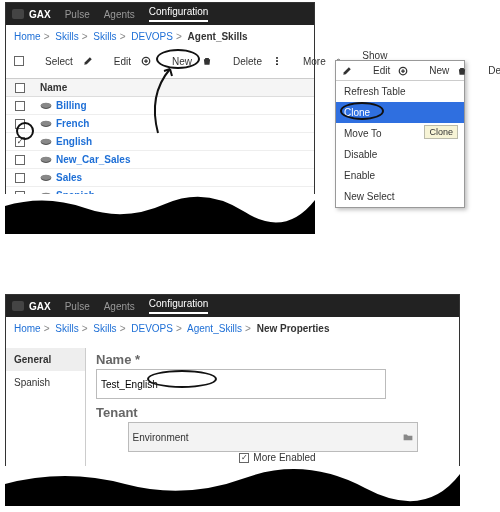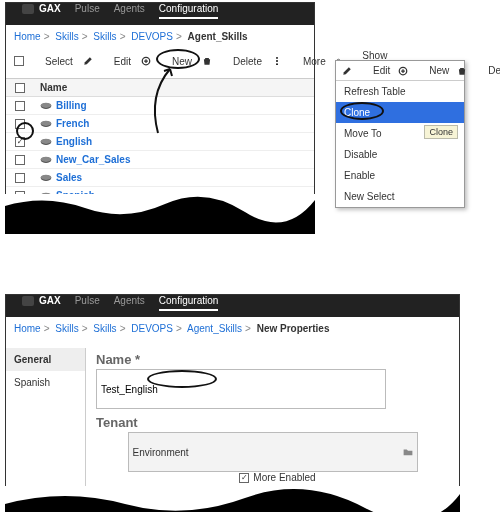--- a/index.html
+++ b/index.html
@@ -1,19 +1,19 @@
 <!DOCTYPE html>
 <html><head>
 <meta charset="utf-8">
 <style>
   * { box-sizing: border-box; margin: 0; padding: 0; font-family: Arial, sans-serif; }
   body { background: #fff; width: 500px; }
   .panel { position: relative; border: 1px solid #333; background: #fff; font-size: 10px; color: #333; }
   .p1 { width: 310px; margin-left: 5px; margin-top: 2px; }
-  .navbar { background: #222; color: #ccc; display: flex; align-items: flex-start; height: 22px; padding: 0 16px; gap: 14px; font-size: 10px; }
+  .navbar { background: #222; color: #ccc; display: flex; align-items: center; height: 22px; padding: 0 6px; gap: 14px; font-size: 10px; }
   .brand { display: flex; align-items: center; gap: 5px; font-weight: bold; color: #fff; }
   .brand-icon { width: 12px; height: 10px; background: #444; border-radius: 2px; display: inline-block; }
   .navitem { color: #999; cursor: pointer; }
   .navitem.active { color: #fff; border-bottom: 2px solid #fff; padding-bottom: 3px; }
   .crumbs { padding: 6px 8px; color: #1e6fd6; font-size: 10px; }
   .crumbs .sep { color: #888; margin: 0 3px; }
   .crumbs .last { color: #333; font-weight: bold; }
   .toolbar { display: flex; align-items: center; gap: 10px; padding: 2px 8px 6px; font-size: 10px; color: #333; }
   .tb { display: flex; align-items: center; gap: 21px; cursor: pointer; }
   .chk { width: 10px; height: 10px; border: 1px solid #666; display: inline-block; background: #fff; }
@@ -34,21 +34,21 @@
   .menu-item.sel { background: #2f6fe0; color: #fff; }
   .tt { position: absolute; right: 6px; top: 2px; background: #f7f4d6; border: 1px solid #bba; padding: 1px 4px; font-size: 9px; color: #333; }
 
   .p2 { width: 455px; margin-left: 5px; margin-top: 60px; }
   .form-wrap { display: flex; }
   .side { width: 80px; border-right: 1px solid #ccc; }
   .side-item { padding: 6px 8px; font-size: 10px; cursor: pointer; }
   .side-item.active { background: #eee; font-weight: bold; }
   .formc { flex: 1; padding: 4px 10px; font-size: 10px; }
   .lbl { color: #666; font-size: 13px; margin-bottom: 2px; font-weight: bold; }
-  .inp { width: 290px; height: 30px; border: 1px solid #bbb; padding: 19px 4px; font-size: 10px; }
+  .inp { width: 290px; height: 30px; border: 1px solid #bbb; padding: 4px 4px; font-size: 10px; }
   .inp.ro { background: #f3f3f3; display: flex; align-items: center; justify-content: space-between; }
   .state { display: inline-flex; align-items: center; gap: 4px; margin-left: 10px; }
   .chk.on::after { content: "✓"; font-size: 8px; display: block; line-height: 8px; text-align: center; }
 
   
   .torn { position: absolute; left: -1px; right: -1px; height: 40px; background: #fff; }
   .torn svg { width: 100%; height: 100%; display: block; }
   .spacer { height: 8px; }
 </style>
 </head>

